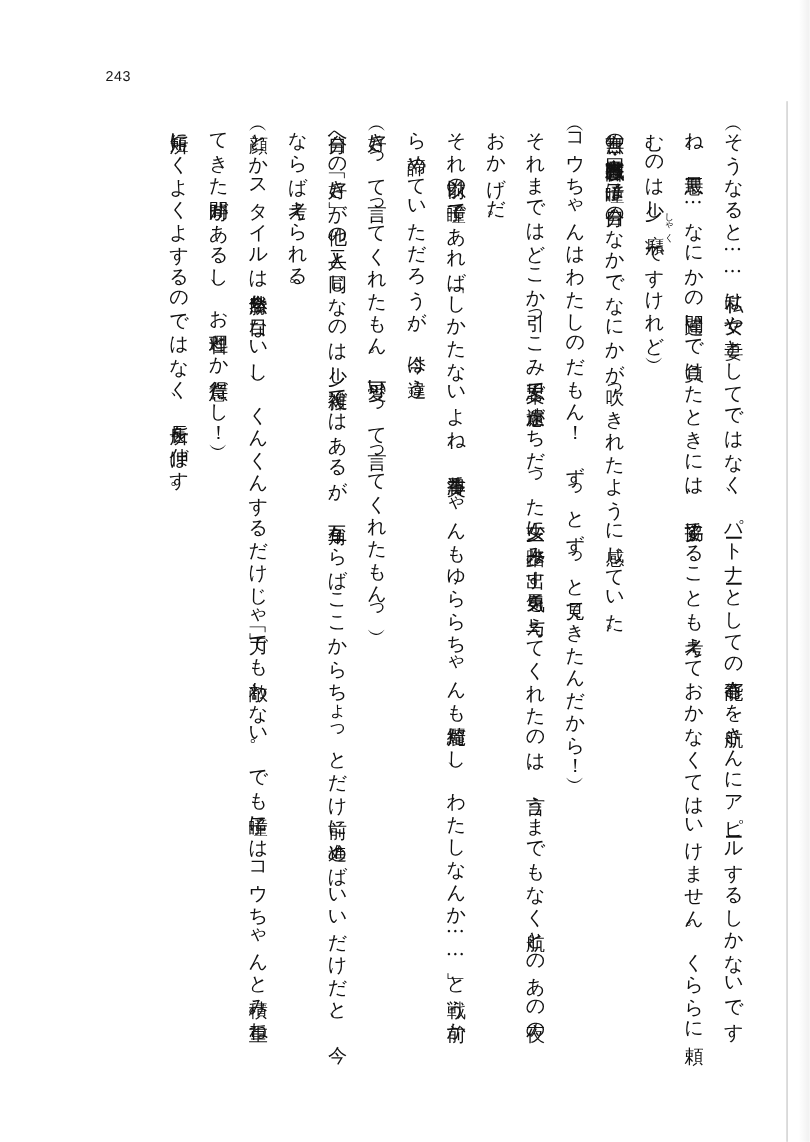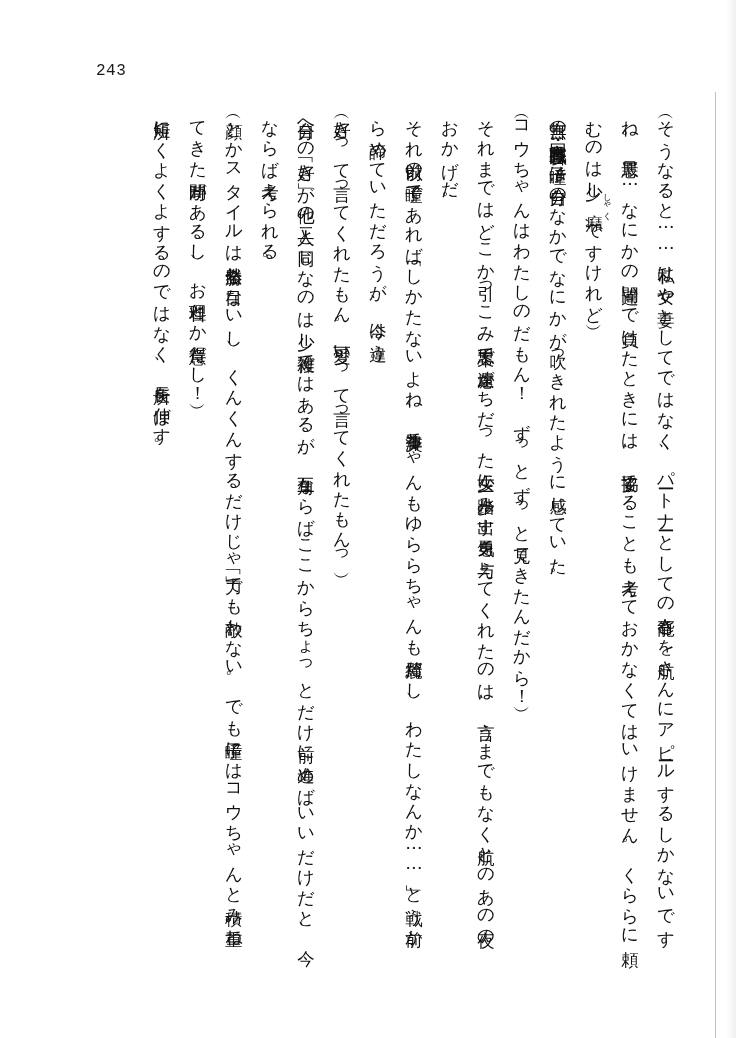--- a/index.html
+++ b/index.html
@@ -35,24 +35,24 @@
     top: 92px;
     right: 20px;
     width: 1px;
     height: 946px;
     background: rgba(0,0,0,0.25);
   }
   .page-number {
     position: absolute;
     top: 62px;
     left: 96px;
-    font-size: 16px;
+    font-size: 13px;
     letter-spacing: 0.5px;
     color: #1a1a1a;
-    font-family: Liberation Mono, monospace;
+    font-family: Liberation Sans, sans-serif;
   }
   
   .vtext {
     position: absolute;
     top: 108px;
     right: 52px;
     height: 830px;
     width: 600px;
     writing-mode: vertical-rl;
     -webkit-writing-mode: vertical-rl;

